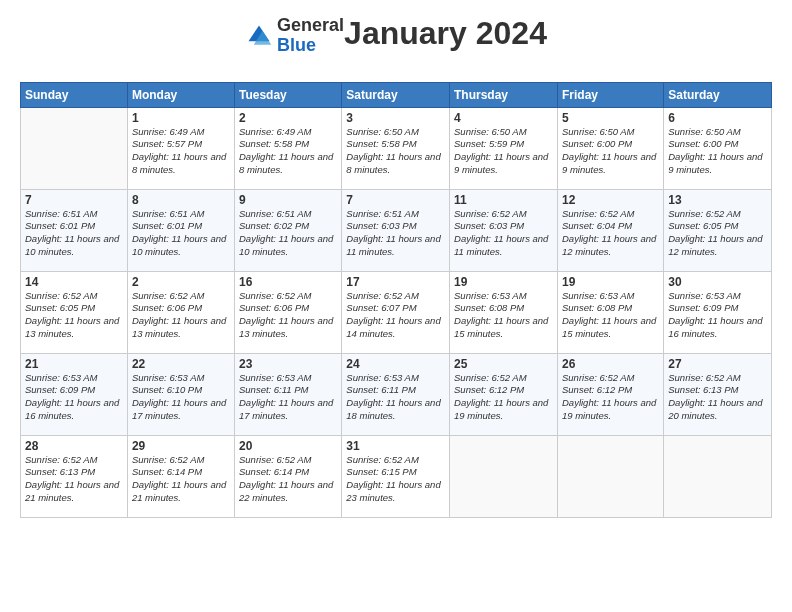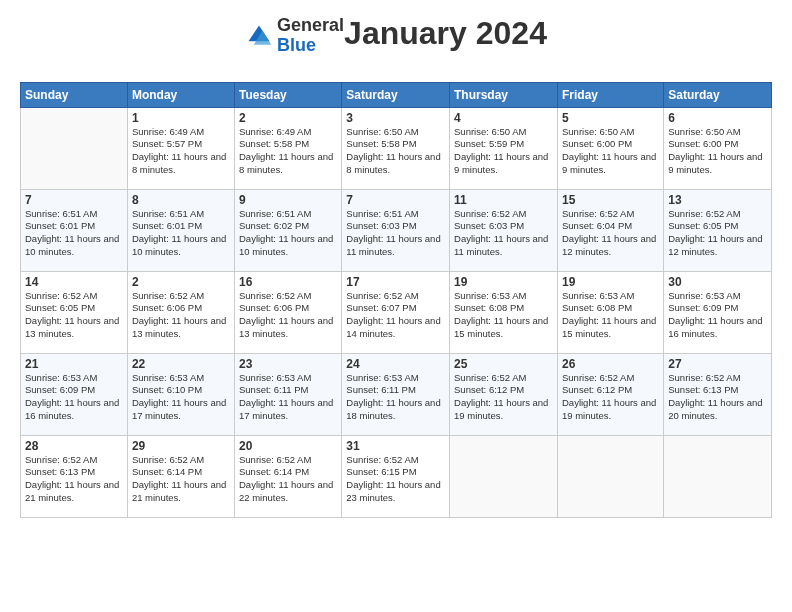--- a/index.html
+++ b/index.html
@@ -81,20 +81,21 @@
       font-size: 12px;
       font-weight: bold;
       color: #333;
       display: block;
       margin-bottom: 1px;
     }
     .day-info {
       font-size: 9.5px;
       color: #333;
       line-height: 1.35;
+      font-style: italic;
     }
     .empty-cell {
       background: #f9f9f9 !important;
     }
   </style>
 </head>
 <body>
 
 <div class="page">
   <div class="header">
@@ -168,21 +169,21 @@
           </td>
           <td>
             <span class="day-number">7</span>
             <div class="day-info">Sunrise: 6:51 AM<br>Sunset: 6:03 PM<br>Daylight: 11 hours and 11 minutes.</div>
           </td>
           <td>
             <span class="day-number">11</span>
             <div class="day-info">Sunrise: 6:52 AM<br>Sunset: 6:03 PM<br>Daylight: 11 hours and 11 minutes.</div>
           </td>
           <td>
-            <span class="day-number">15</span>
+            <span class="day-number">12</span>
             <div class="day-info">Sunrise: 6:52 AM<br>Sunset: 6:04 PM<br>Daylight: 11 hours and 12 minutes.</div>
           </td>
           <td>
             <span class="day-number">13</span>
             <div class="day-info">Sunrise: 6:52 AM<br>Sunset: 6:05 PM<br>Daylight: 11 hours and 12 minutes.</div>
           </td>
         </tr>
         <tr>
           <td>
             <span class="day-number">14</span>

